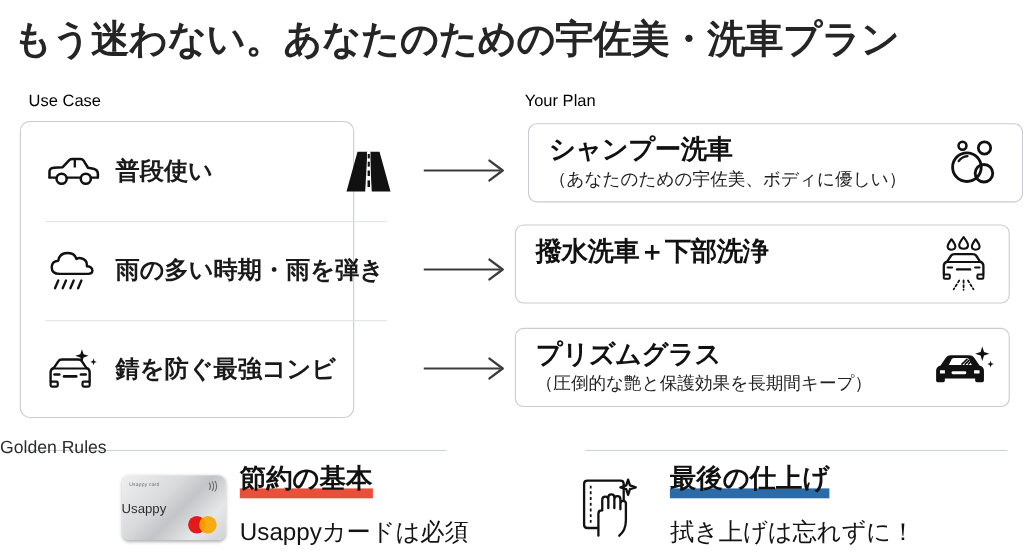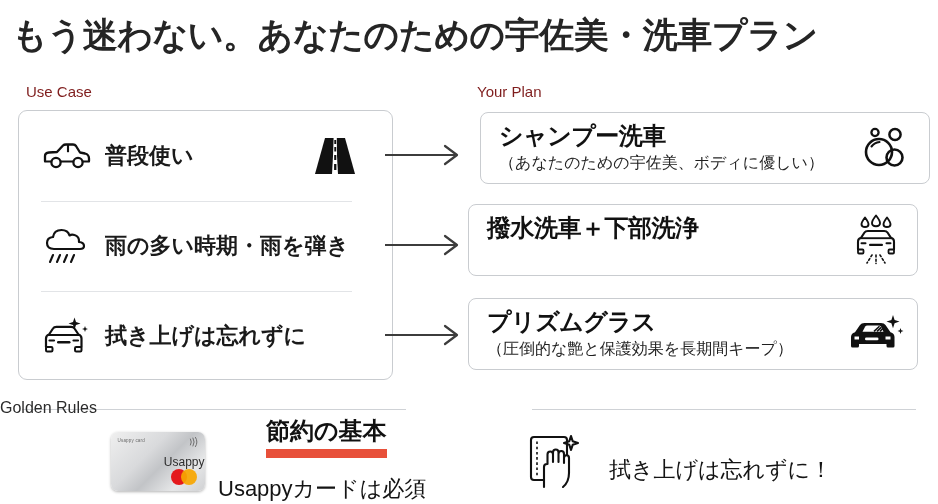--- a/index.html
+++ b/index.html
@@ -12,28 +12,28 @@
 
   
   .title{
     position:absolute;left:12px;top:12px;
     font-size:35px;font-weight:bold;letter-spacing:-0.5px;
     color:#252525;white-space:nowrap;
   }
 
   
   .col-caption{
-    position:absolute;font-size:15px;color:#7f1d1d;font-weight:normal;
+    position:absolute;font-size:15px;color:#000000;font-weight:normal;
   }
   #cap-usecase{left:26px;top:83px;}
   #cap-yourplan{left:477px;top:83px;}
 
   
   .left-panel{
-    position:absolute;left:18px;top:110px;width:375px;height:270px;
+    position:absolute;left:18px;top:110px;width:304px;height:270px;
     border:1px solid #c9ccd0;border-radius:9px;background:#fff;
     box-sizing:border-box;
   }
   .uc-row{
     position:absolute;left:0;width:355px;height:90px;
     display:flex;align-items:center;box-sizing:border-box;
   }
   #uc-0{top:0;}
   #uc-1{top:90px;}
   #uc-2{top:180px;}
@@ -95,40 +95,40 @@
 
   
   .rule{position:absolute;top:424px;height:74px;display:flex;align-items:center;}
   #rule-0{left:105px;}
   #rule-1{left:505px;}
   .rule-ico{width:105px;height:70px;flex:0 0 105px;display:flex;align-items:center;justify-content:center;}
   #rule-1 .rule-ico{width:96px;flex:0 0 96px;}
   .rule-text{margin-left:8px;}
   .rule-head{
     font-size:24px;font-weight:bold;color:#111;white-space:nowrap;
-    position:relative;display:inline-block;line-height:1.05;padding-bottom:14px;margin-left:48px;
+    position:relative;display:inline-block;line-height:1.05;padding-bottom:4px;
   }
   .rule-head .hl{
     position:absolute;left:0;right:0;bottom:-1px;height:9px;z-index:-1;
   }
   .rule-sub{
     font-size:22px;color:#141414;white-space:nowrap;margin-top:17px;
   }
 
   
   .uscard{
     width:94px;height:59px;border-radius:7px;position:relative;
     background:linear-gradient(135deg,#efefef 0%,#d9dadc 38%,#c2c4c7 55%,#e6e7e8 78%,#d0d1d3 100%);
     box-shadow:0 1px 3px rgba(0,0,0,0.30);overflow:hidden;
   }
   .uscard-brand{
     position:absolute;left:7px;top:6px;font-size:4.5px;color:#6b6b6b;letter-spacing:0.2px;
   }
   .uscard-name{
-    position:absolute;left:0;right:0;top:23px;text-align:right;
+    position:absolute;left:0;right:0;top:23px;text-align:left;
     font-size:12px;color:#2d2d2d;font-weight:500;
   }
   .uscard-wifi{position:absolute;right:7px;top:5px;width:9px;height:10px;}
   .uscard-mc{position:absolute;right:8px;bottom:6px;width:26px;height:16px;}
   .mc-c{position:absolute;top:0;width:16px;height:16px;border-radius:50%;}
   .mc-red{left:0;background:#e4191c;}
   .mc-org{right:0;background:#f7a600;opacity:0.92;}
 
   svg{display:block;}
 </style>
@@ -198,21 +198,21 @@
           <line x1="8" y1="21" x2="39.5" y2="21" stroke="#111" stroke-width="2"></line>
           <rect x="6" y="33" width="6.5" height="4.5" rx="1.2" fill="none" stroke="#111" stroke-width="2"></rect>
           <rect x="35" y="33" width="6.5" height="4.5" rx="1.2" fill="none" stroke="#111" stroke-width="2"></rect>
           <path d="M9.5 26.5 L14 26.5" stroke="#111" stroke-width="2.2" stroke-linecap="round"></path>
           <path d="M33.5 26.5 L38 26.5" stroke="#111" stroke-width="2.2" stroke-linecap="round"></path>
           <rect x="17" y="27" width="13.5" height="2.4" rx="1.2" fill="#111"></rect>
           <path d="M34.5 3.5 L36 8 L40.5 9.5 L36 11 L34.5 15.5 L33 11 L28.5 9.5 L33 8 Z" fill="#111"></path>
           <path d="M45 12 L45.8 14.2 L48 15 L45.8 15.8 L45 18 L44.2 15.8 L42 15 L44.2 14.2 Z" fill="#111"></path>
         </svg>
       </div>
-      <div class="uc-label">拭き上げは忘れずに</div>
+      <div class="uc-label">錆を防ぐ最強コンビ</div>
     </div>
   </div>
 
   <div class="arrow" id="arrow-0">
     <svg width="78" height="22" viewBox="0 0 78 22">
       <line x1="0" y1="11" x2="70" y2="11" stroke="#3c3c3c" stroke-width="2"></line>
       <polyline points="60,2 72,11 60,20" fill="none" stroke="#3c3c3c" stroke-width="2.2" stroke-linecap="round" stroke-linejoin="round"></polyline>
     </svg>
   </div>
   <div class="arrow" id="arrow-1">
@@ -324,17 +324,21 @@
   <div class="rule" id="rule-1">
     <div class="rule-ico">
       <svg width="68" height="62" viewBox="0 0 68 62">
         <path d="M12 10 Q12 7 15 7 L45 7 Q48 7 48 10 L48 47 Q48 50 45 50 L15 50 Q12 50 12 47 Z" fill="#fff" stroke="#111" stroke-width="2.1" stroke-linejoin="round"></path>
         <path d="M18 11.5 L18 45.5" fill="none" stroke="#111" stroke-width="1.6" stroke-dasharray="2.6 2.6"></path>
         <path d="M25 57 L25 37 Q25 34 28 34 L28.5 34 L28.5 24.5 Q28.5 21.5 31.3 21.5 Q34 21.5 34 24.5 L34 32 L34 22.5 Q34 19.5 36.8 19.5 Q39.5 19.5 39.5 22.5 L39.5 32 L39.5 24 Q39.5 21 42.3 21 Q45 21 45 24 L45 33 L45 28 Q45 25.3 47.6 25.3 Q50 25.3 50 28 L50 43 Q50 52 44 57" fill="#fff" stroke="#111" stroke-width="2.1" stroke-linecap="round" stroke-linejoin="round"></path>
         <path d="M52 6 L53.7 11.3 L59 13 L53.7 14.7 L52 20 L50.3 14.7 L45 13 L50.3 11.3 Z" fill="none" stroke="#111" stroke-width="2.1" stroke-linejoin="round"></path>
       </svg>
     </div>
     <div class="rule-text">
+      <div class="rule-head">
+        <span class="hl" style="background: rgb(43, 108, 168);"></span>
+        <span>最後の仕上げ</span>
+      </div>
       <div class="rule-sub">拭き上げは忘れずに！</div>
     </div>
   </div>
 
 </div>
 
 </body></html>

